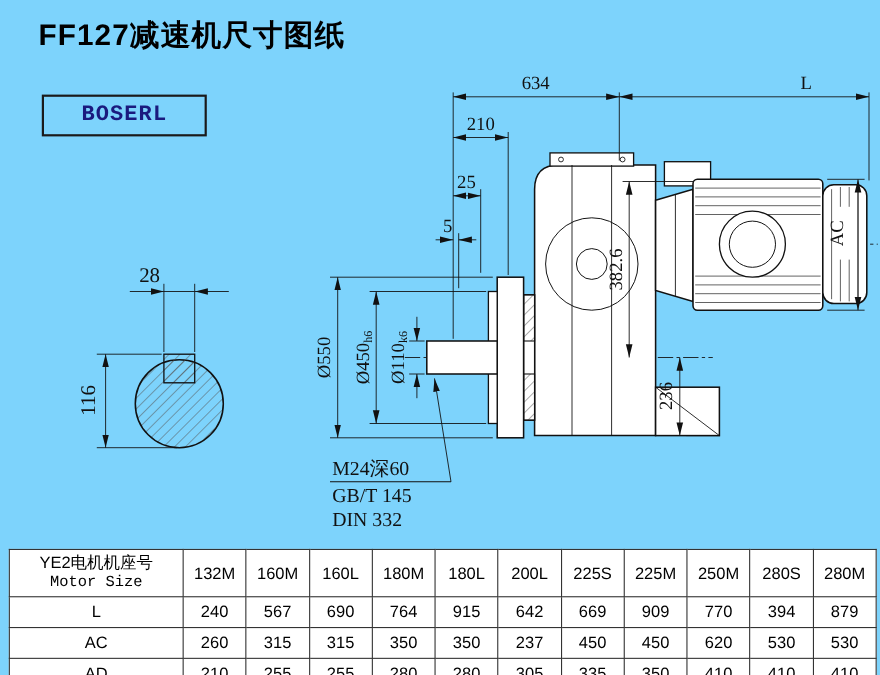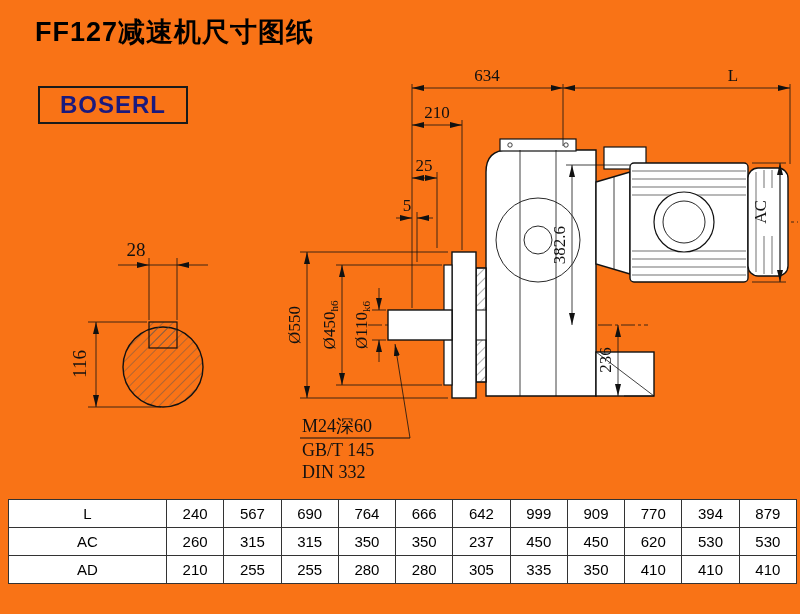--- a/index.html
+++ b/index.html
@@ -1,26 +1,26 @@
 <!DOCTYPE html>
 <html><head>
 <meta charset="utf-8">
 <style>
   html,body{margin:0;padding:0;background:#fff;}
   body{width:800px;height:614px;overflow:hidden;position:relative;
        font-family:"Liberation Sans",sans-serif;color:#111;}
-  .page{position:absolute;inset:0;background:#f97316;}
+  .page{position:absolute;inset:0;background:#7dd3fc;}
 
   .title{position:absolute;left:35px;top:14px;font-size:27px;font-weight:bold;
          letter-spacing:1px;color:#000;}
 
   .logo{position:absolute;left:38px;top:86px;min-width:130px;height:34px;
         border:2px solid #1a1a1a;display:flex;align-items:center;justify-content:center;
         padding:0 8px;}
-  .logo span{font-family:Liberation Sans, sans-serif;font-weight:bold;font-size:24px;
+  .logo span{font-family:Liberation Mono, monospace;font-weight:bold;font-size:20px;
         color:#1a1a7e;letter-spacing:1px;line-height:1;}
 
   svg{position:absolute;left:0;top:0;}
   svg text{font-family:"Liberation Serif",serif;fill:#111;}
   .dim-t{font-size:17px;}
   .dim-big{font-size:19px;}
   .note-t{font-size:18px;}
   .tol{font-size:11px;}
 
   .spec-table{position:absolute;left:8px;top:499px;width:789px;
@@ -190,29 +190,46 @@
         <col>
         <col>
         <col>
         <col>
         <col>
         <col>
         <col>
         <col>
       </colgroup>
     <tbody>
+        <tr class="hdr">
+      <th>
+        <div class="hdr-cn">YE2电机机座号</div>
+        <div class="hdr-en">Motor Size</div>
+      </th>
+      <th>132M</th>
+      <th>160M</th>
+      <th>160L</th>
+      <th>180M</th>
+      <th>180L</th>
+      <th>200L</th>
+      <th>225S</th>
+      <th>225M</th>
+      <th>250M</th>
+      <th>280S</th>
+      <th>280M</th>
+    </tr>
     <tr class="data">
       <td>L</td>
       <td>240</td>
       <td>567</td>
       <td>690</td>
       <td>764</td>
-      <td>666</td>
+      <td>915</td>
       <td>642</td>
-      <td>999</td>
+      <td>669</td>
       <td>909</td>
       <td>770</td>
       <td>394</td>
       <td>879</td>
     </tr>
     <tr class="data">
       <td>AC</td>
       <td>260</td>
       <td>315</td>
       <td>315</td>

